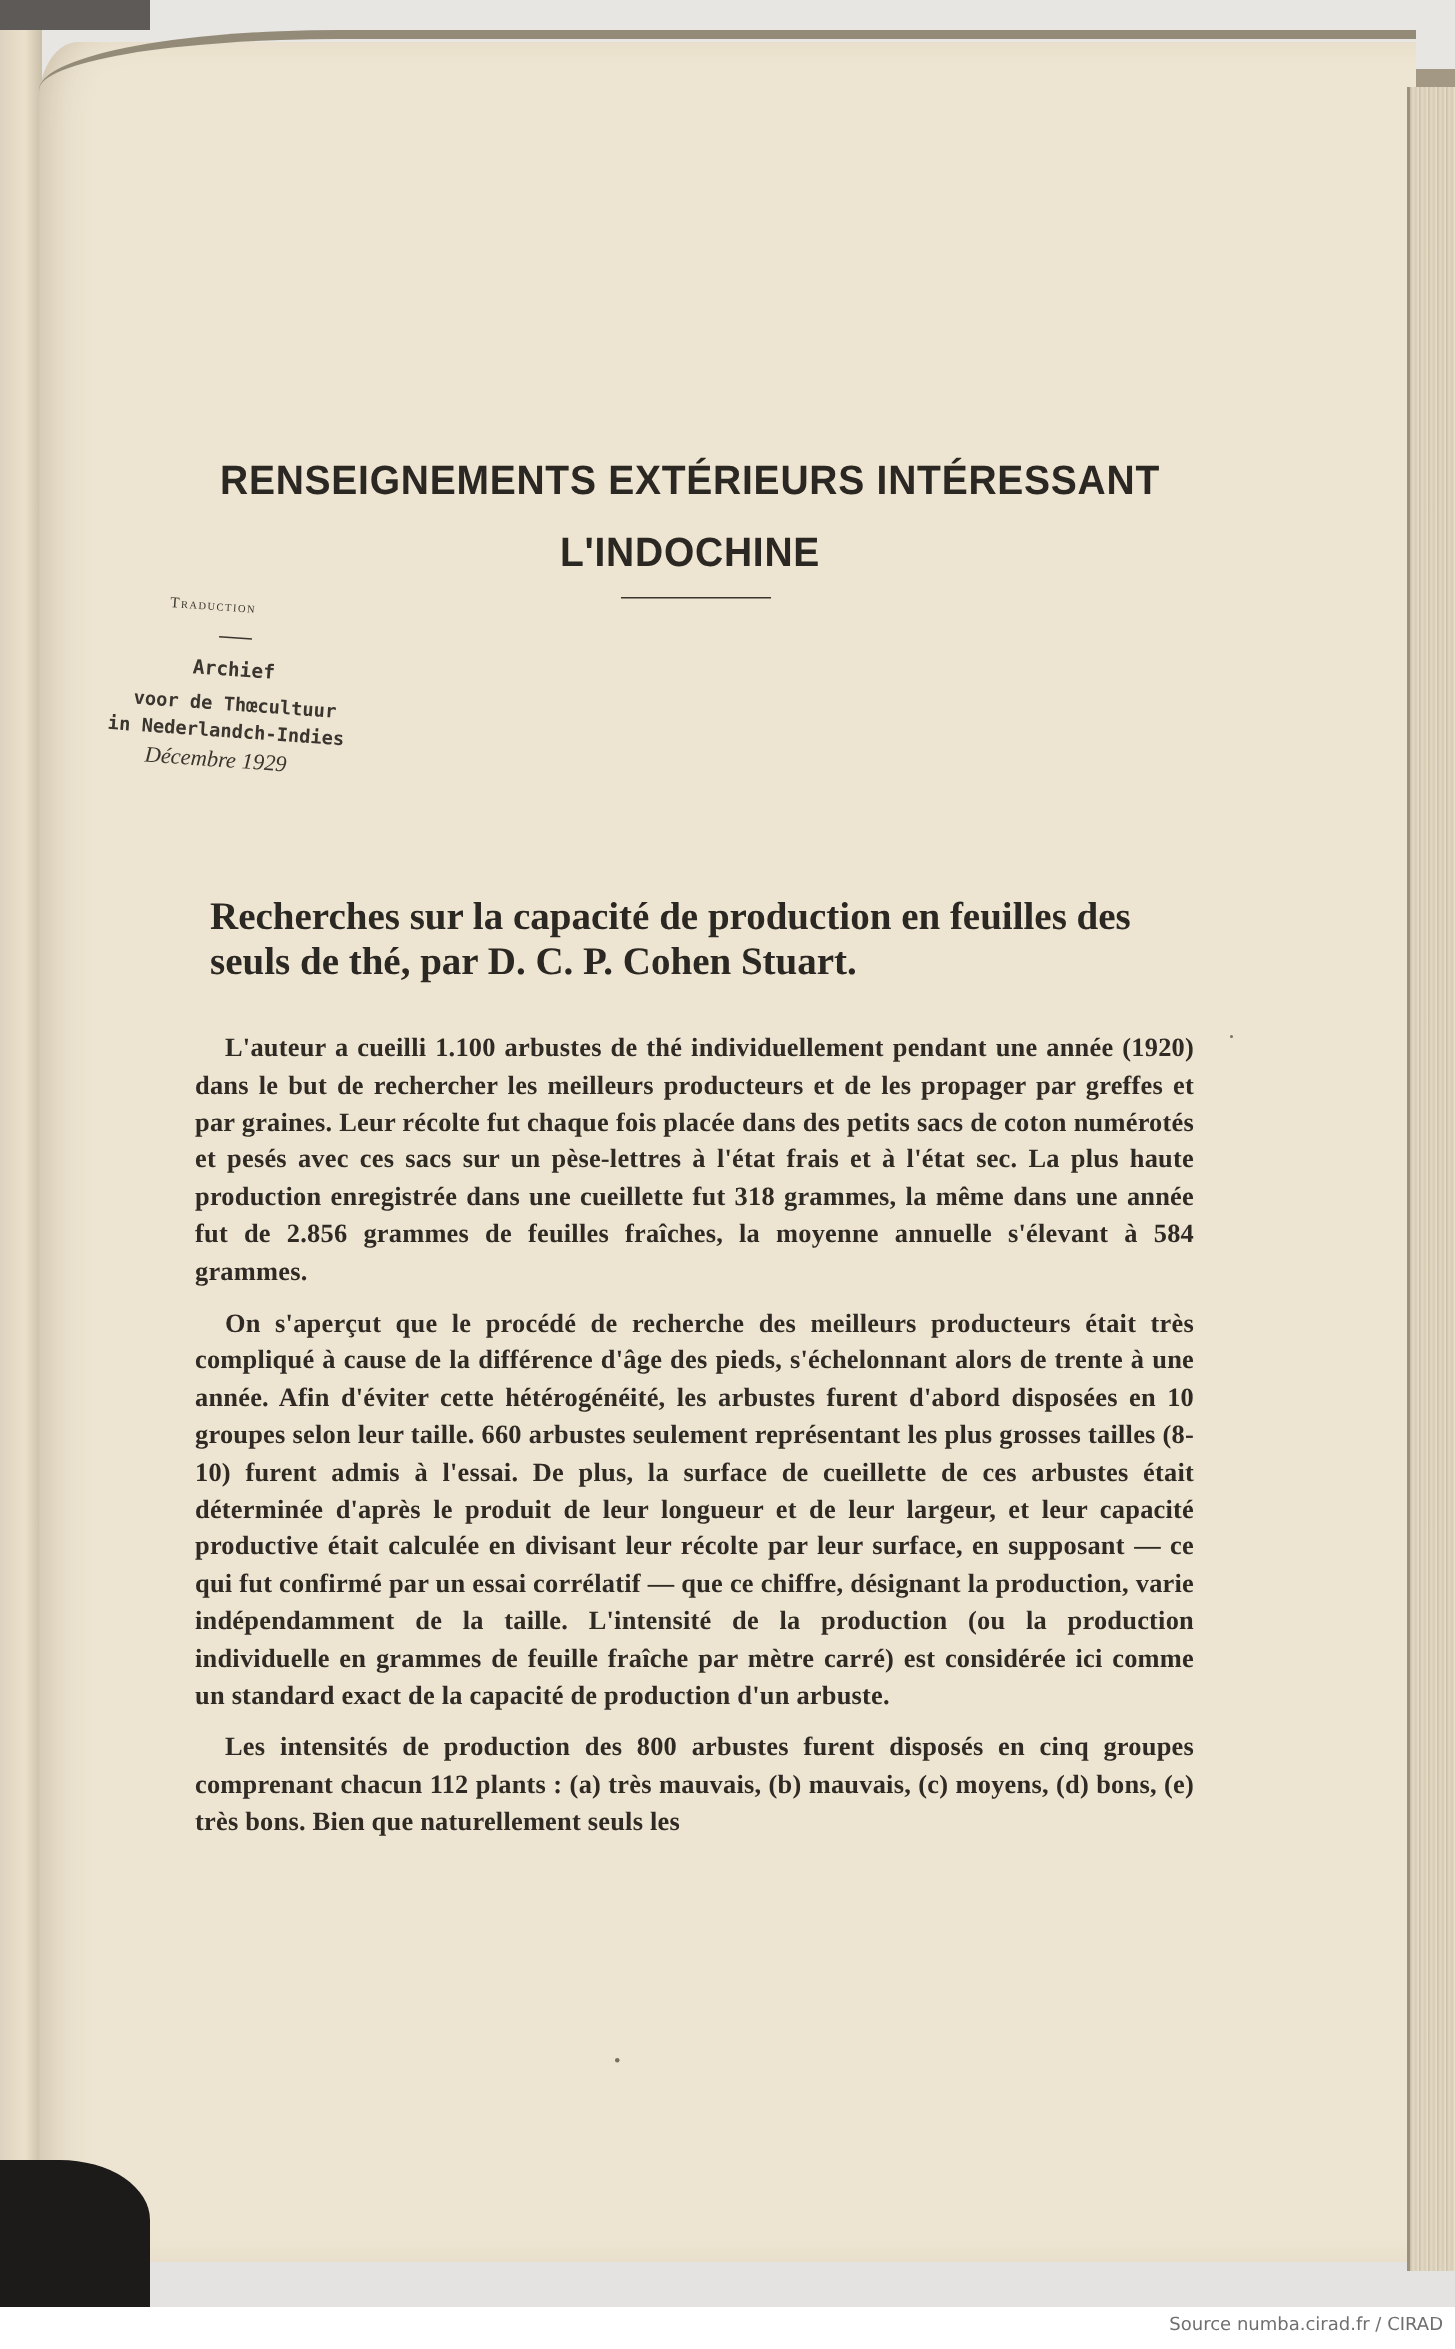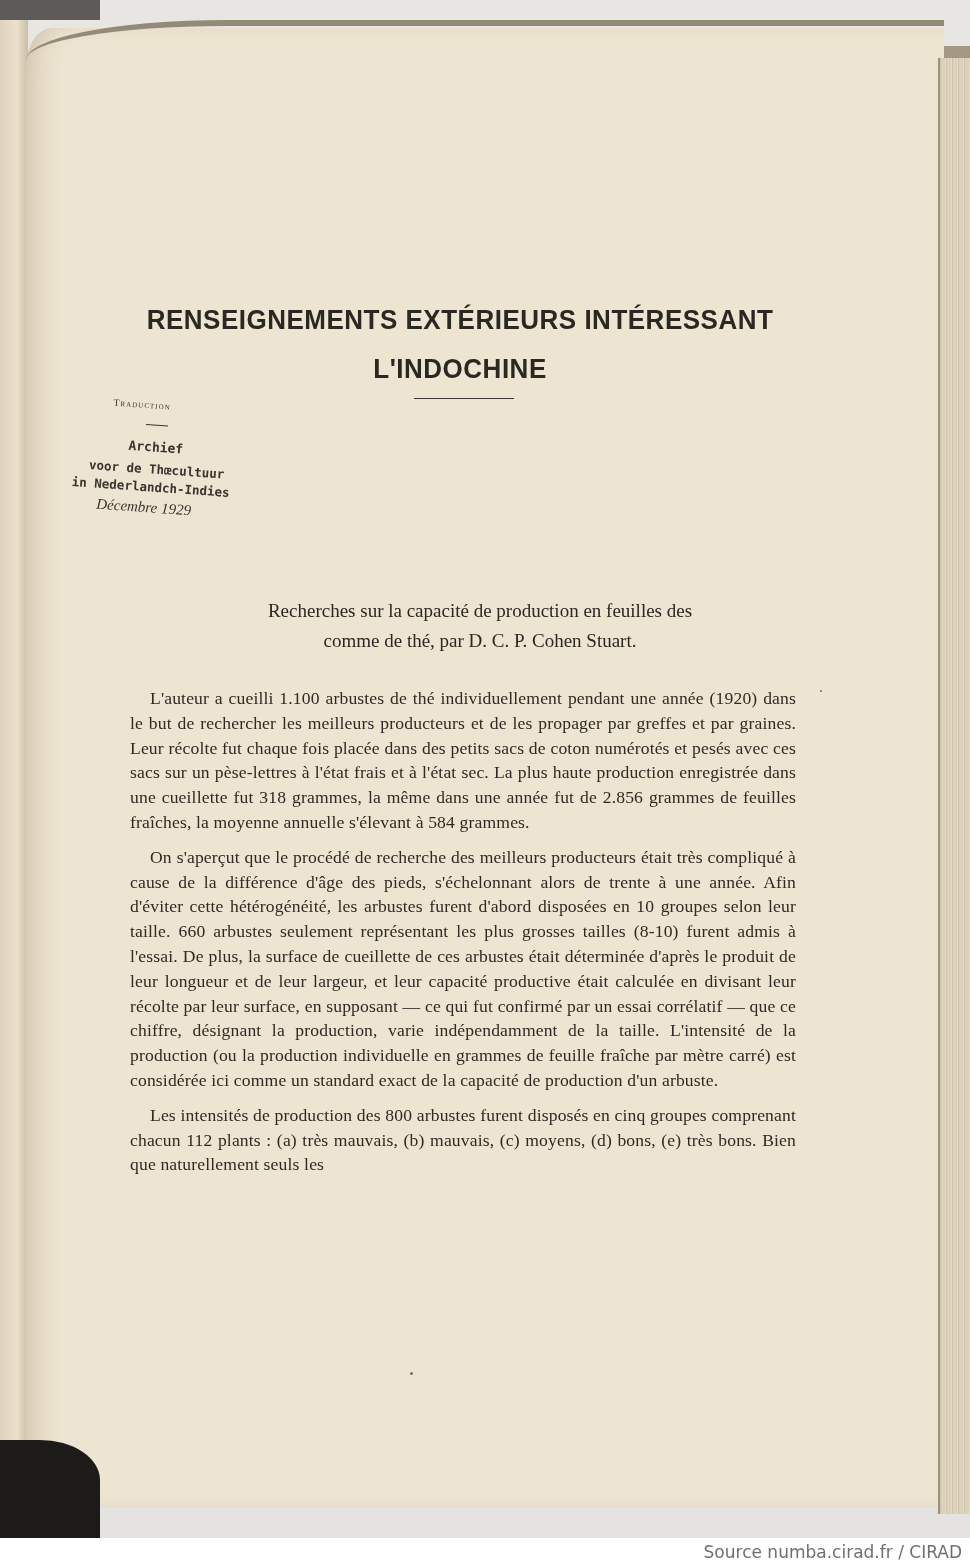--- a/index.html
+++ b/index.html
@@ -8,21 +8,21 @@
     background:#e4e3e1;
     font-family:"Liberation Serif", serif;
   }
   
   .bg-top { position:absolute; left:0; top:0; width:970px; height:60px; background:#e7e6e3; }
   .cloth-left { position:absolute; left:0; top:0; width:100px; height:20px; background:#5e5a57; }
   .cloth-bottom { position:absolute; left:0; top:1440px; width:100px; height:98px; background:#1d1b1a; border-top-right-radius:60px 40px; }
   .source-bar { position:absolute; left:0; top:1538px; width:970px; height:28px; background:#ffffff; }
   .source {
     position:absolute; right:8px; top:1542px; font-family:"DejaVu Sans", sans-serif;
-    font-size:17px; color:#6f6f6f;
+    font-size:12px; color:#6f6f6f;
   }
   
   .left-spine {
     position:absolute; left:0; top:20px; width:28px; height:1440px;
     background:linear-gradient(90deg,#dcd2bf 0%, #ebe1cb 60%, #c9bfa9 100%);
   }
   
   .page {
     position:absolute; left:26px; top:28px; width:918px; height:1480px;
     background:#ede4d1;
@@ -61,30 +61,30 @@
     transform:rotate(4deg); transform-origin:left top;
   }
   .stamp .trad { position:absolute; left:38px; top:0; font-size:10px; letter-spacing:1px; font-family:"Liberation Serif", serif; font-variant:small-caps; }
   .stamp .trad-rule { position:absolute; left:72px; top:25px; width:22px; height:1px; background:#3a352e; }
   .stamp .l1 { position:absolute; left:56px; top:40px; font-family:"DejaVu Sans Mono", monospace; font-size:13px; font-weight:bold; }
   .stamp .l2 { position:absolute; left:18px; top:62px; font-family:"DejaVu Sans Mono", monospace; font-size:12.5px; font-weight:bold; }
   .stamp .l3 { position:absolute; left:2px; top:80px; font-family:"DejaVu Sans Mono", monospace; font-size:12.5px; font-weight:bold; }
   .stamp .l4 { position:absolute; left:28px; top:100px; font-style:italic; font-size:15px; }
 
   .subtitle {
-    position:absolute; left:140px; top:596px; width:680px; text-align:center;
-    font-family:"Liberation Serif", serif; font-weight:normal; font-size:19px;
+    position:absolute; left:140px; top:596px; width:680px; 
+    font-family:"Liberation Serif", serif; font-weight:bold; font-size:26px;
     color:#2b2722; line-height:30px;
   }
   .body {
     position:absolute; left:130px; top:686px; width:666px;
     font-family:"Liberation Serif", serif; font-size:17.6px; line-height:24.8px;
     color:#2f2a24; text-align:justify; letter-spacing:0.15px;
   }
-  .body p { margin:0 0 10px 0; text-indent:20px; }
+  .body p { margin:0 0 10px 0; text-indent:20px;font-weight:bold; }
   .dot { position:absolute; width:3px; height:3px; border-radius:50%; background:#7a6f60; }
 </style>
 </head>
 <body>
 
 <div class="bg-top"></div>
 <div class="cloth-left"></div>
 <div class="top-band"></div>
 <div class="left-spine"></div>
 <div class="page"></div>
@@ -103,21 +103,21 @@
   <div class="trad">Traduction</div>
   <div class="trad-rule"></div>
   <div class="l1">Archief</div>
   <div class="l2">voor de Thœcultuur</div>
   <div class="l3">in Nederlandch-Indies</div>
   <div class="l4">Décembre 1929</div>
 </div>
 
 <div class="subtitle">
   <div>Recherches sur la capacité de production en feuilles des</div>
-  <div>comme de thé, par D. C. P. Cohen Stuart.</div>
+  <div>seuls de thé, par D. C. P. Cohen Stuart.</div>
 </div>
 
 <div class="body">
   <p>L'auteur a cueilli 1.100 arbustes de thé individuellement pendant une année (1920) dans le but de rechercher les meilleurs producteurs et de les propager par greffes et par graines. Leur récolte fut chaque fois placée dans des petits sacs de coton numérotés et pesés avec ces sacs sur un pèse-lettres à l'état frais et à l'état sec. La plus haute production enregistrée dans une cueillette fut 318 grammes, la même dans une année fut de 2.856 grammes de feuilles fraîches, la moyenne annuelle s'élevant à 584 grammes.</p>
   <p>On s'aperçut que le procédé de recherche des meilleurs producteurs était très compliqué à cause de la différence d'âge des pieds, s'échelonnant alors de trente à une année. Afin d'éviter cette hétérogénéité, les arbustes furent d'abord disposées en 10 groupes selon leur taille. 660 arbustes seulement représentant les plus grosses tailles (8-10) furent admis à l'essai. De plus, la surface de cueillette de ces arbustes était déterminée d'après le produit de leur longueur et de leur largeur, et leur capacité productive était calculée en divisant leur récolte par leur surface, en supposant — ce qui fut confirmé par un essai corrélatif — que ce chiffre, désignant la production, varie indépendamment de la taille. L'intensité de la production (ou la production individuelle en grammes de feuille fraîche par mètre carré) est considérée ici comme un standard exact de la capacité de production d'un arbuste.</p>
   <p>Les intensités de production des 800 arbustes furent disposés en cinq groupes comprenant chacun 112 plants : (a) très mauvais, (b) mauvais, (c) moyens, (d) bons, (e) très bons. Bien que naturellement seuls les</p>
 </div>
 
 <div class="dot" style="left:410px;top:1372px;"></div>
 <div class="dot" style="left:820px;top:690px;width:2px;height:2px;"></div>

